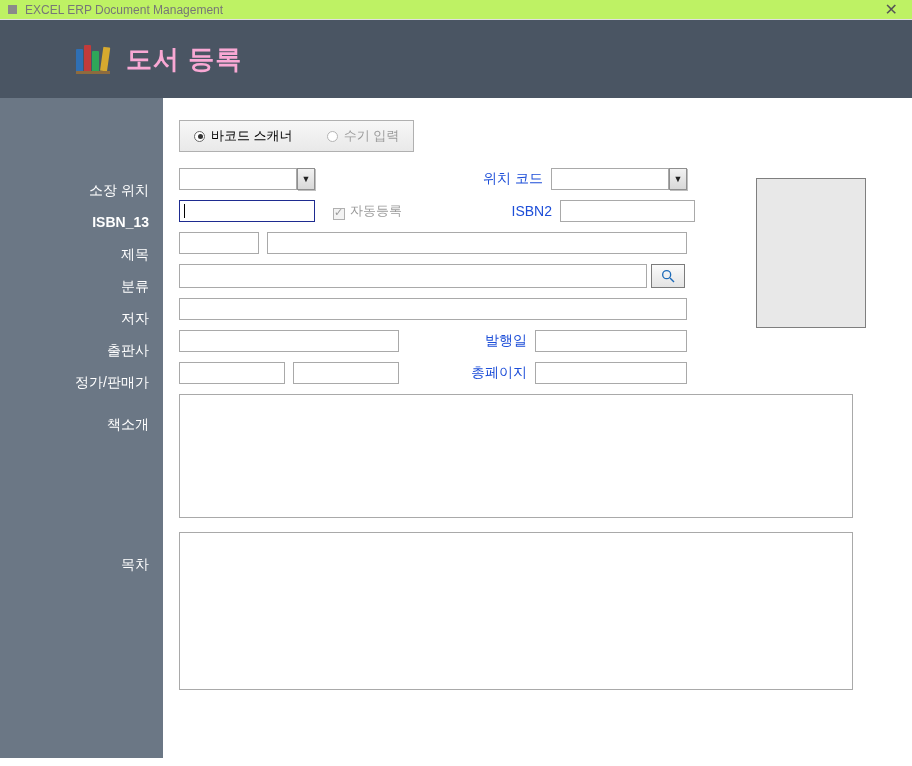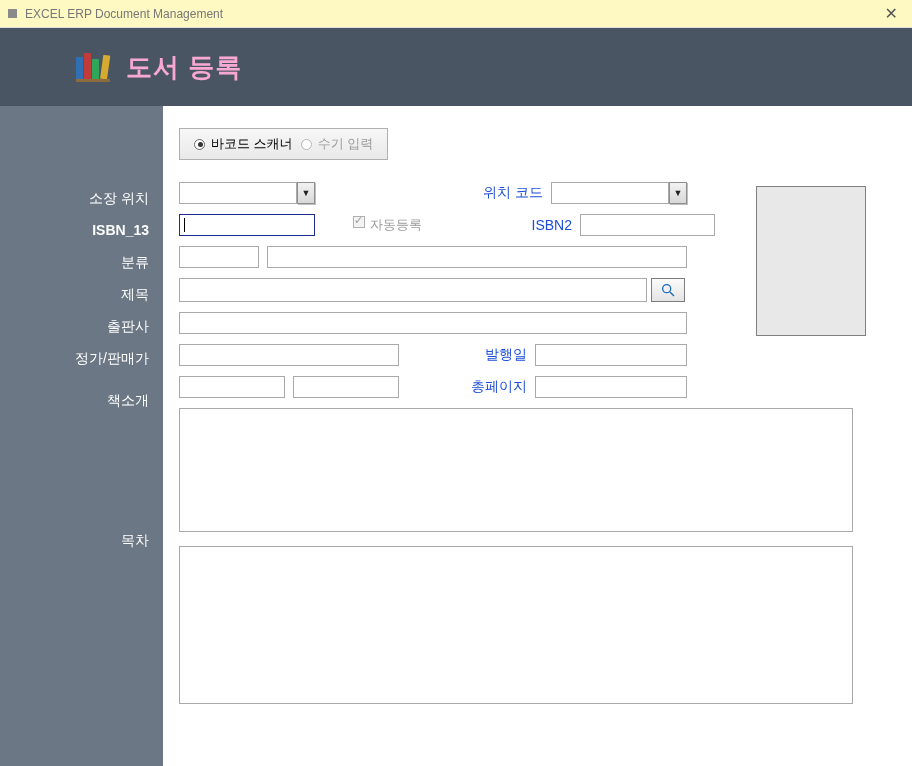--- a/index.html
+++ b/index.html
@@ -5,25 +5,25 @@
   * { box-sizing: border-box; margin: 0; padding: 0; }
   body {
     font-family: "Malgun Gothic", "Segoe UI", Tahoma, sans-serif;
     font-size: 13px;
     background: #fff;
     width: 912px;
     height: 766px;
     overflow: hidden;
   }
   .titlebar {
-    height: 28px;
+    height: 20px;
     display: flex;
     align-items: center;
     padding: 0 8px;
-    background: #fef9c3;
+    background: #bef264;
     color: #777;
     font-size: 12px;
     border-bottom: 1px solid #e0e0e0;
   }
   .titlebar .sq {
     width: 9px; height: 9px;
     background: #8a8a8a;
     margin-right: 8px;
   }
   .titlebar .spacer { flex: 1; }
@@ -85,23 +85,23 @@
     padding: 22px 20px 0 16px;
     position: relative;
   }
   .mode-box {
     display: inline-flex;
     align-items: center;
     border: 1px solid #b0b0b0;
     background: linear-gradient(#f7f7f7,#e9e9e9);
     height: 32px;
     padding: 0 14px;
-    gap: 8px;
+    gap: 34px;
     font-size: 13px;
-    margin-bottom: 22px;
+    margin-bottom: 16px;
   }
   .radio {
     display: inline-flex; align-items: center; gap: 6px;
     cursor: default;
   }
   .radio .dot {
     width: 11px; height: 11px; border-radius: 50%;
     border: 1px solid #6a6a6a; background: #fff;
     position: relative;
   }
@@ -136,24 +136,23 @@
     border: 1px solid #1e2b90;
     height: 22px;
     width: 136px;
     padding: 0 4px;
   }
   .isbn13 .caret {
     width: 1px; height: 14px; background: #000; margin-top: 3px;
     animation: none;
   }
   .chk {
-    display: inline-flex; align-items: flex-start; gap: 5px;
+    display: inline-flex; align-items: flex-end; gap: 5px;
     color: #9a9a9a;
     font-size: 13px;
-    margin-left: 20px;
   }
   .chk .box {
     width: 12px; height: 12px; border: 1px solid #b0b0b0;
     background: #f3f3f3; position: relative;
   }
   .chk .box::after {
     content: "✓"; position: absolute; left: 0; top: -3px;
     font-size: 11px; color: #9a9a9a;
   }
   .lbl-inline {
@@ -201,22 +200,23 @@
     <div class="shelf"></div>
   </div>
   <div class="header-title">도서 등록</div>
 </div>
 
 <div class="body">
 
   <div class="sidebar">
     <div class="label" style="margin-bottom:12px;">소장 위치</div>
     <div class="label" style="margin-bottom:12px;font-weight:bold;">ISBN_13</div>
+    <div class="label" style="margin-bottom:12px;">제목</div>
     <div class="label" style="margin-bottom:12px;">분류</div>
-    <div class="label" style="margin-bottom:12px;">제목</div>
+    <div class="label" style="margin-bottom:12px;">저자</div>
     <div class="label" style="margin-bottom:12px;">출판사</div>
     <div class="label" style="margin-bottom:22px;">정가/판매가</div>
     <div class="label" style="margin-bottom:120px;">책소개</div>
     <div class="label">목차</div>
   </div>
 
   <div class="main">
     
     <div class="thumb"></div>
 

